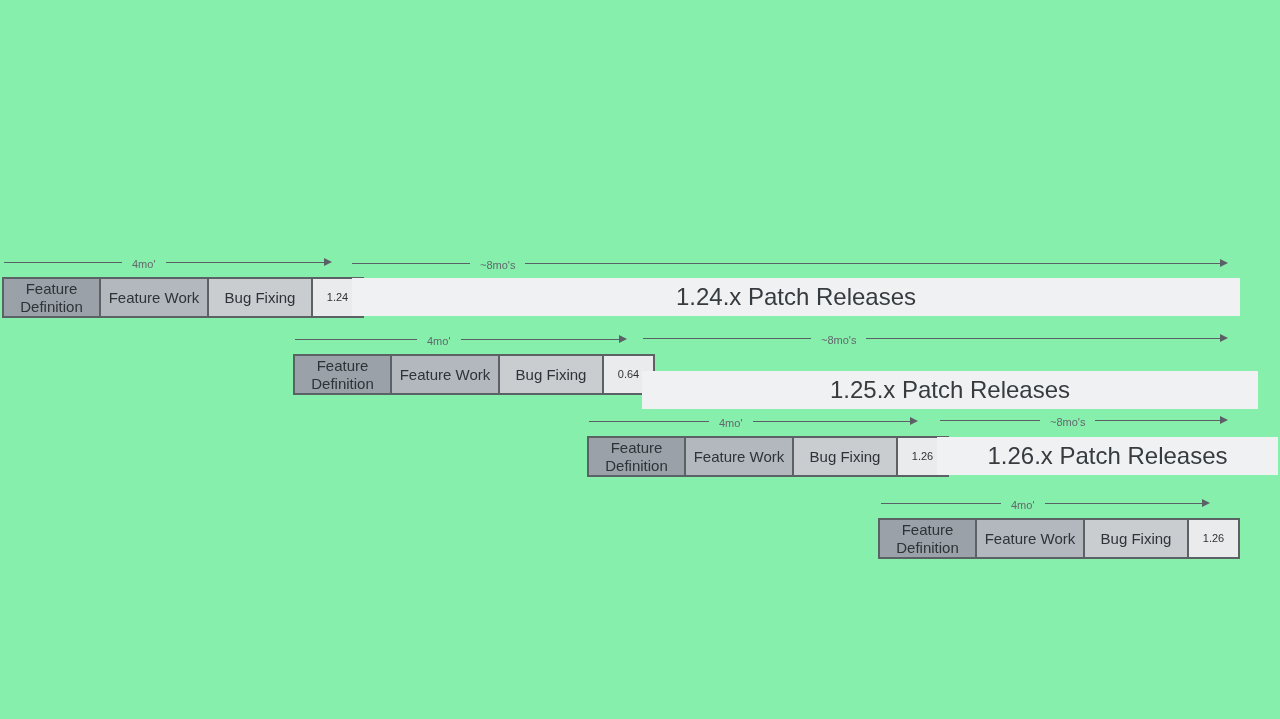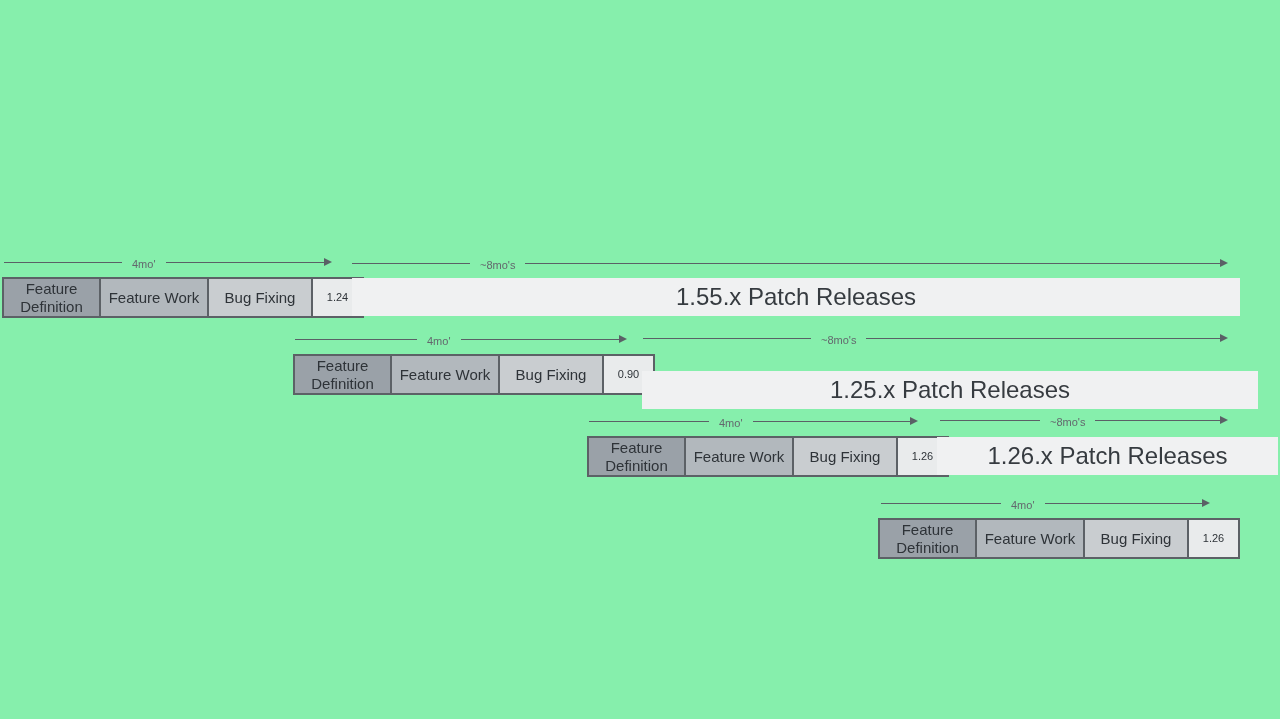--- a/index.html
+++ b/index.html
@@ -95,41 +95,41 @@
       <span class="arrow-label">~8mo's</span>
       <span class="seg seg-grow"></span>
       <span class="head"></span>
     </div>
     <div class="phase-row" style="left:2px; top:277px;">
       <div class="pbox w-fd c-fd">Feature Definition</div>
       <div class="pbox w-fw c-fw">Feature Work</div>
       <div class="pbox w-bf c-bf">Bug Fixing</div>
       <div class="pbox w-v c-v">1.24</div>
     </div>
-    <div class="patch-bar" style="left:352px; top:278px; width:888px;">1.55.x Patch Releases</div>
+    <div class="patch-bar" style="left:352px; top:278px; width:888px;">1.24.x Patch Releases</div>
   </div>
 
   <div>
     <div class="arrow" style="left:295px; top:331px; width:332px;">
       <span class="seg seg-fixed" style="width:122px"></span>
       <span class="arrow-label">4mo'</span>
       <span class="seg seg-grow"></span>
       <span class="head"></span>
     </div>
     <div class="arrow" style="left:643px; top:330px; width:585px;">
       <span class="seg seg-fixed" style="width:168px"></span>
       <span class="arrow-label">~8mo's</span>
       <span class="seg seg-grow"></span>
       <span class="head"></span>
     </div>
     <div class="phase-row" style="left:293px; top:354px;">
       <div class="pbox w-fd c-fd">Feature Definition</div>
       <div class="pbox w-fw c-fw">Feature Work</div>
       <div class="pbox w-bf c-bf">Bug Fixing</div>
-      <div class="pbox w-v c-v">0.90</div>
+      <div class="pbox w-v c-v">0.64</div>
     </div>
     <div class="patch-bar" style="left:642px; top:355px; width:616px;margin-top:16px;">1.25.x Patch Releases</div>
   </div>
 
   <div>
     <div class="arrow" style="left:589px; top:413px; width:329px;">
       <span class="seg seg-fixed" style="width:120px"></span>
       <span class="arrow-label">4mo'</span>
       <span class="seg seg-grow"></span>
       <span class="head"></span>

